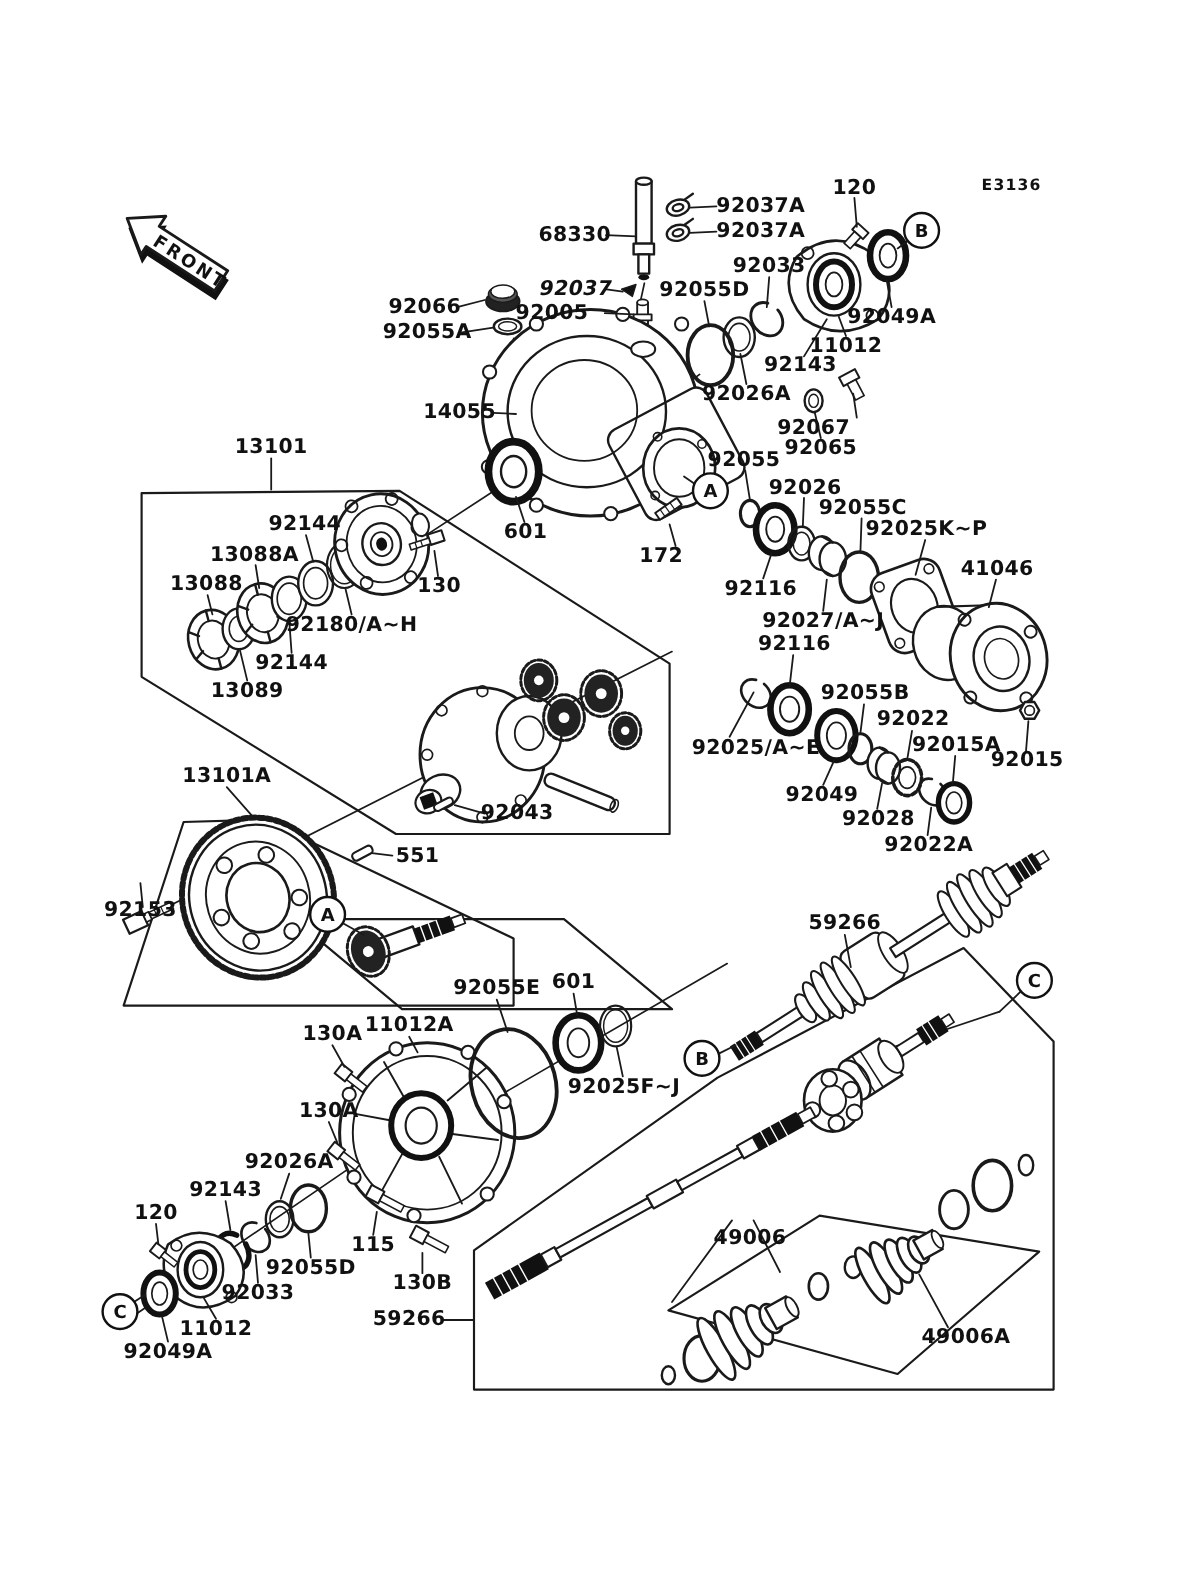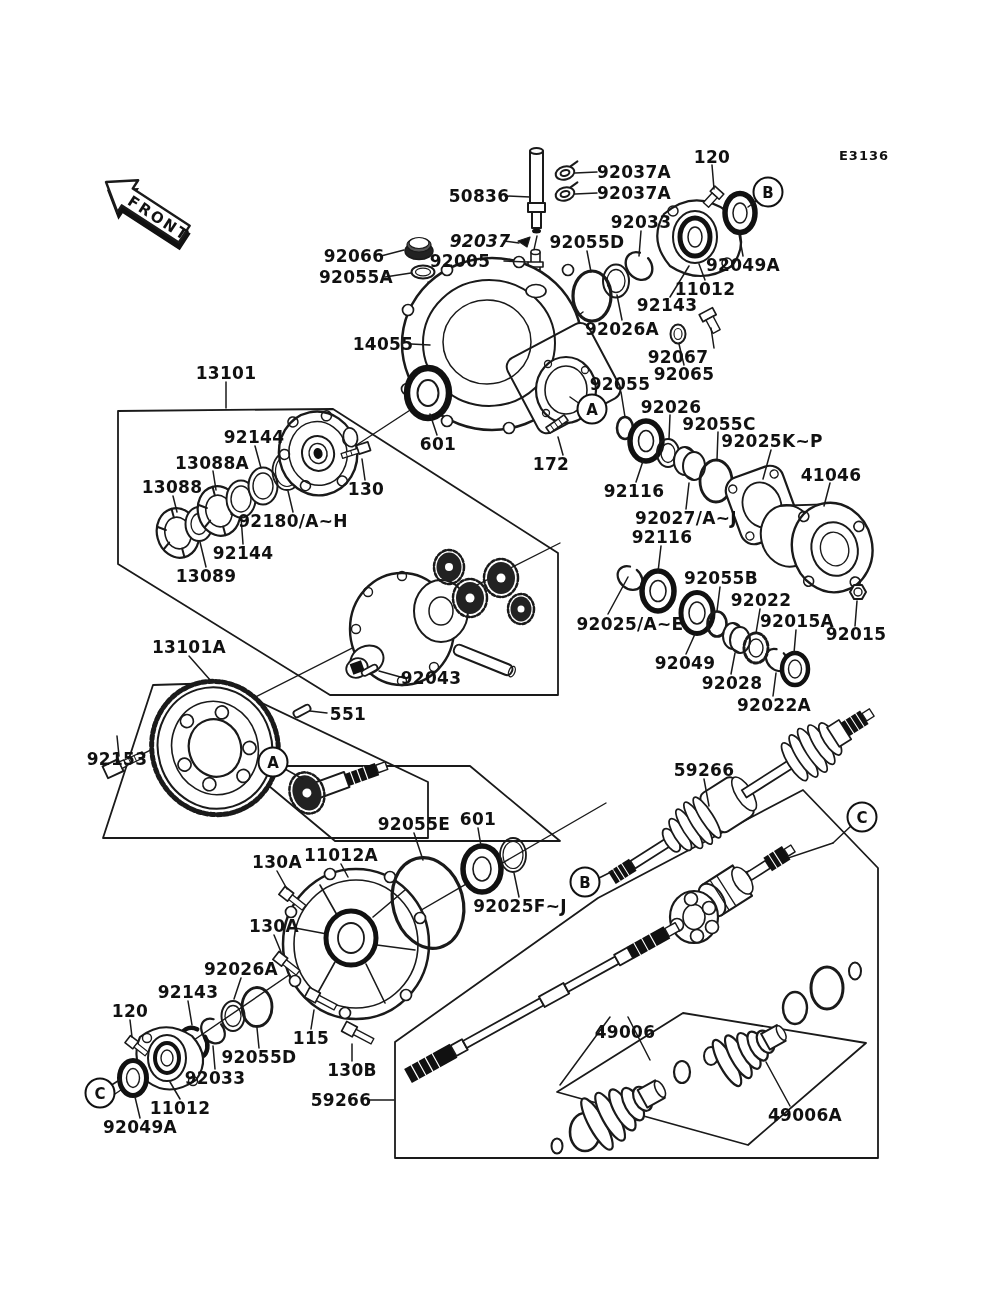--- a/index.html
+++ b/index.html
@@ -582,27 +582,27 @@
     <line x1="759" y1="199" x2="748" y2="207"></line>
     <line x1="580" y1="404" x2="570" y2="397"></line>
     <line x1="285" y1="769" x2="303" y2="779"></line>
     <line x1="599" y1="878" x2="613" y2="871"></line>
     <line x1="851" y1="826" x2="833" y2="843"></line>
     <line x1="110" y1="1086" x2="121" y2="1079"></line>
   </g>
 </g>
 </svg>
 
-<div class="plabel small" style="left:843px;top:155px;margin-left:21px;">E3136</div>
+<div class="plabel small" style="left:843px;top:155px;">E3136</div>
 
 <div id="labels-layer">
       <div class="plabel" style="left: 634px; top: 172px;">92037A</div>
       <div class="plabel" style="left: 634px; top: 193px;">92037A</div>
       <div class="plabel" style="left: 712px; top: 157px;">120</div>
-      <div class="plabel" style="left: 479px; top: 196px;">50836</div>
+      <div class="plabel" style="left: 479px; top: 196px;">68330</div>
       <div class="plabel" style="left: 641px; top: 222px;">92033</div>
       <div class="plabel" style="left: 480px; top: 241px; font-style: italic;">92037</div>
       <div class="plabel" style="left: 587px; top: 242px;">92055D</div>
       <div class="plabel" style="left: 460px; top: 261px; text-align: right;">92005</div>
       <div class="plabel" style="left: 354px; top: 256px;">92066</div>
       <div class="plabel" style="left: 743px; top: 265px;">92049A</div>
       <div class="plabel" style="left: 356px; top: 277px;">92055A</div>
       <div class="plabel" style="left: 705px; top: 289px;">11012</div>
       <div class="plabel" style="left: 667px; top: 305px;">92143</div>
       <div class="plabel" style="left: 622px; top: 329px;">92026A</div>

